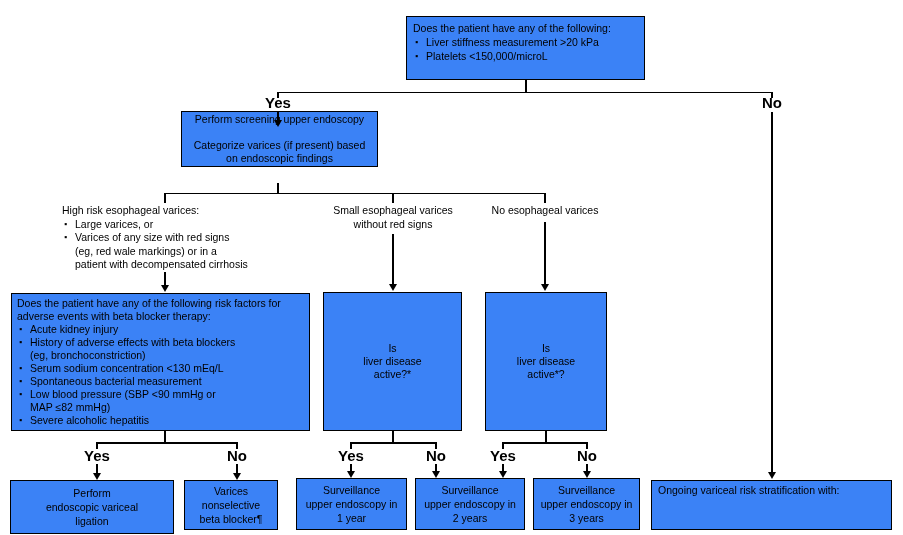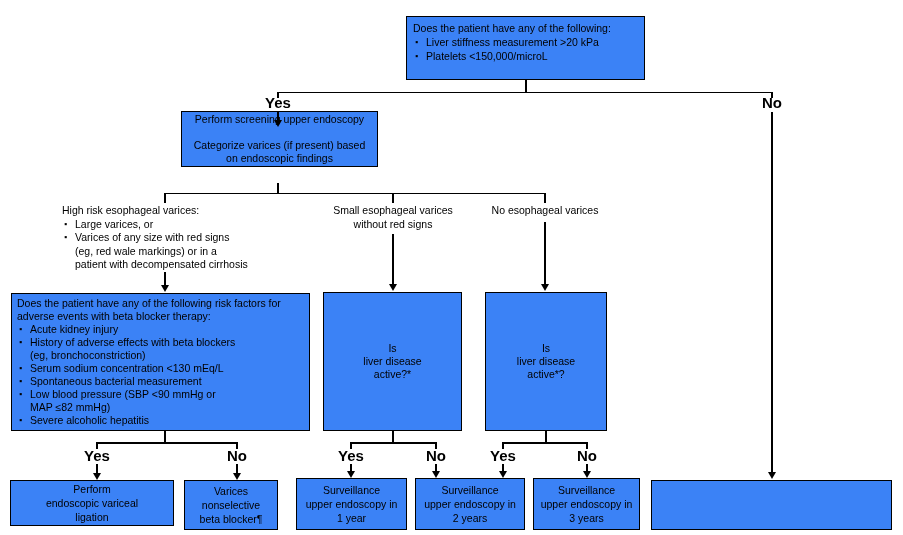--- a/index.html
+++ b/index.html
@@ -73,21 +73,21 @@
 liver disease
 active?*</div>
   </div>
 
   <div class="box center-box" style="left:485px;top:292px;width:122px;height:139px;">
     <div class="pre">Is
 liver disease
 active*?</div>
   </div>
 
-  <div class="box center-box lh14" style="left:10px;top:480px;width:164px;height:46px;">
+  <div class="box center-box lh14" style="left:10px;top:480px;width:164px;height:54px;">
     <div class="pre">Perform
 endoscopic variceal
 ligation</div>
   </div>
 
   <div class="box center-box lh14" style="left:184px;top:480px;width:94px;height:50px;">
     <div class="pre">Varices
 nonselective
 beta blocker¶</div>
   </div>
@@ -104,20 +104,21 @@
 2 years</div>
   </div>
 
   <div class="box center-box lh14" style="left:533px;top:478px;width:107px;height:52px;">
     <div class="pre">Surveillance
 upper endoscopy in
 3 years</div>
   </div>
 
   <div class="box" style="left:651px;top:480px;width:241px;height:50px;padding:3px 6px;line-height:13.5px;">
+    <div>Ongoing variceal risk stratification with:</div>
   </div>
 
   <div class="label-block" style="left:62px;top:204px;width:232px;">
     <div>High risk esophageal varices:</div>
     <div class="bullets">
         <div class="bullet">Large varices, or</div>
         <div class="bullet">Varices of any size with red signs
 (eg, red wale markings) or in a
 patient with decompensated cirrhosis</div>
       </div>

